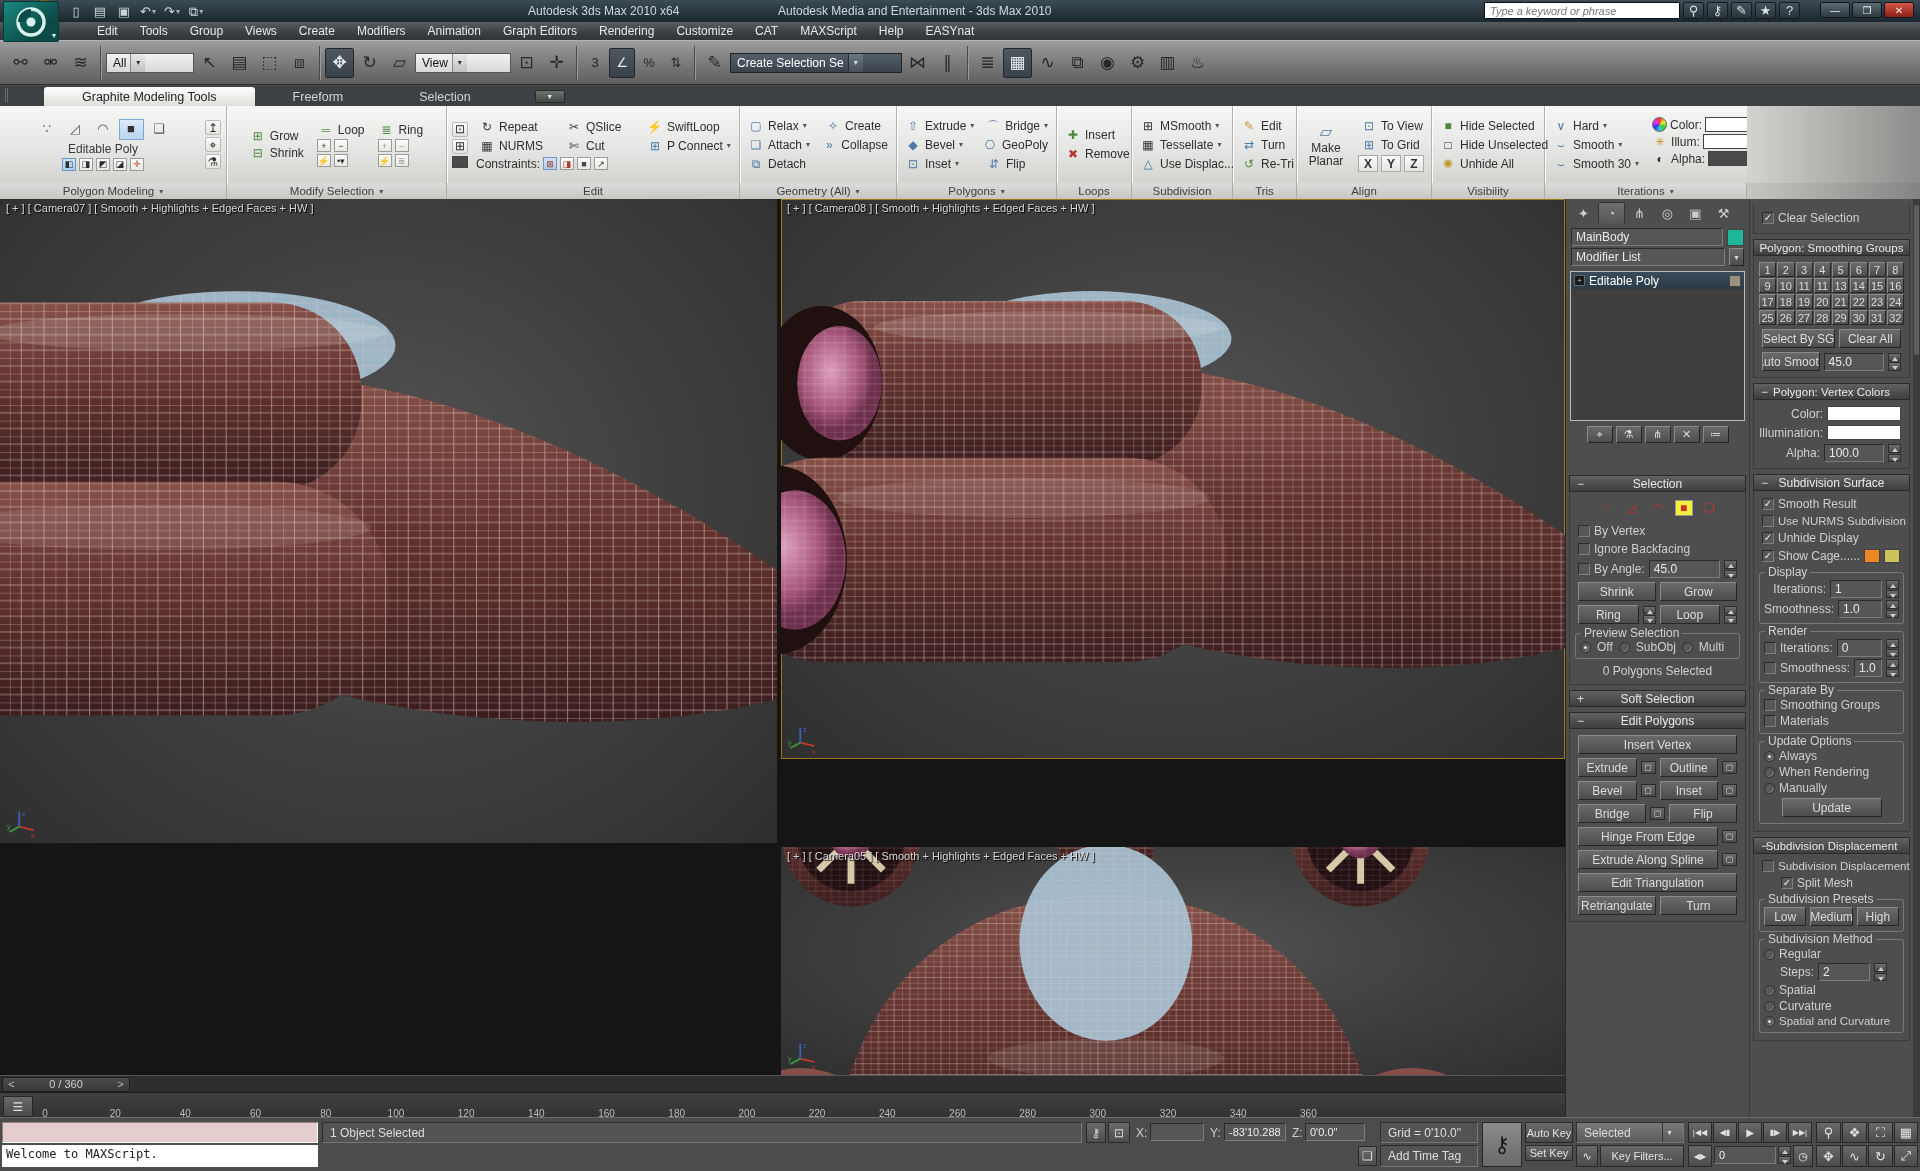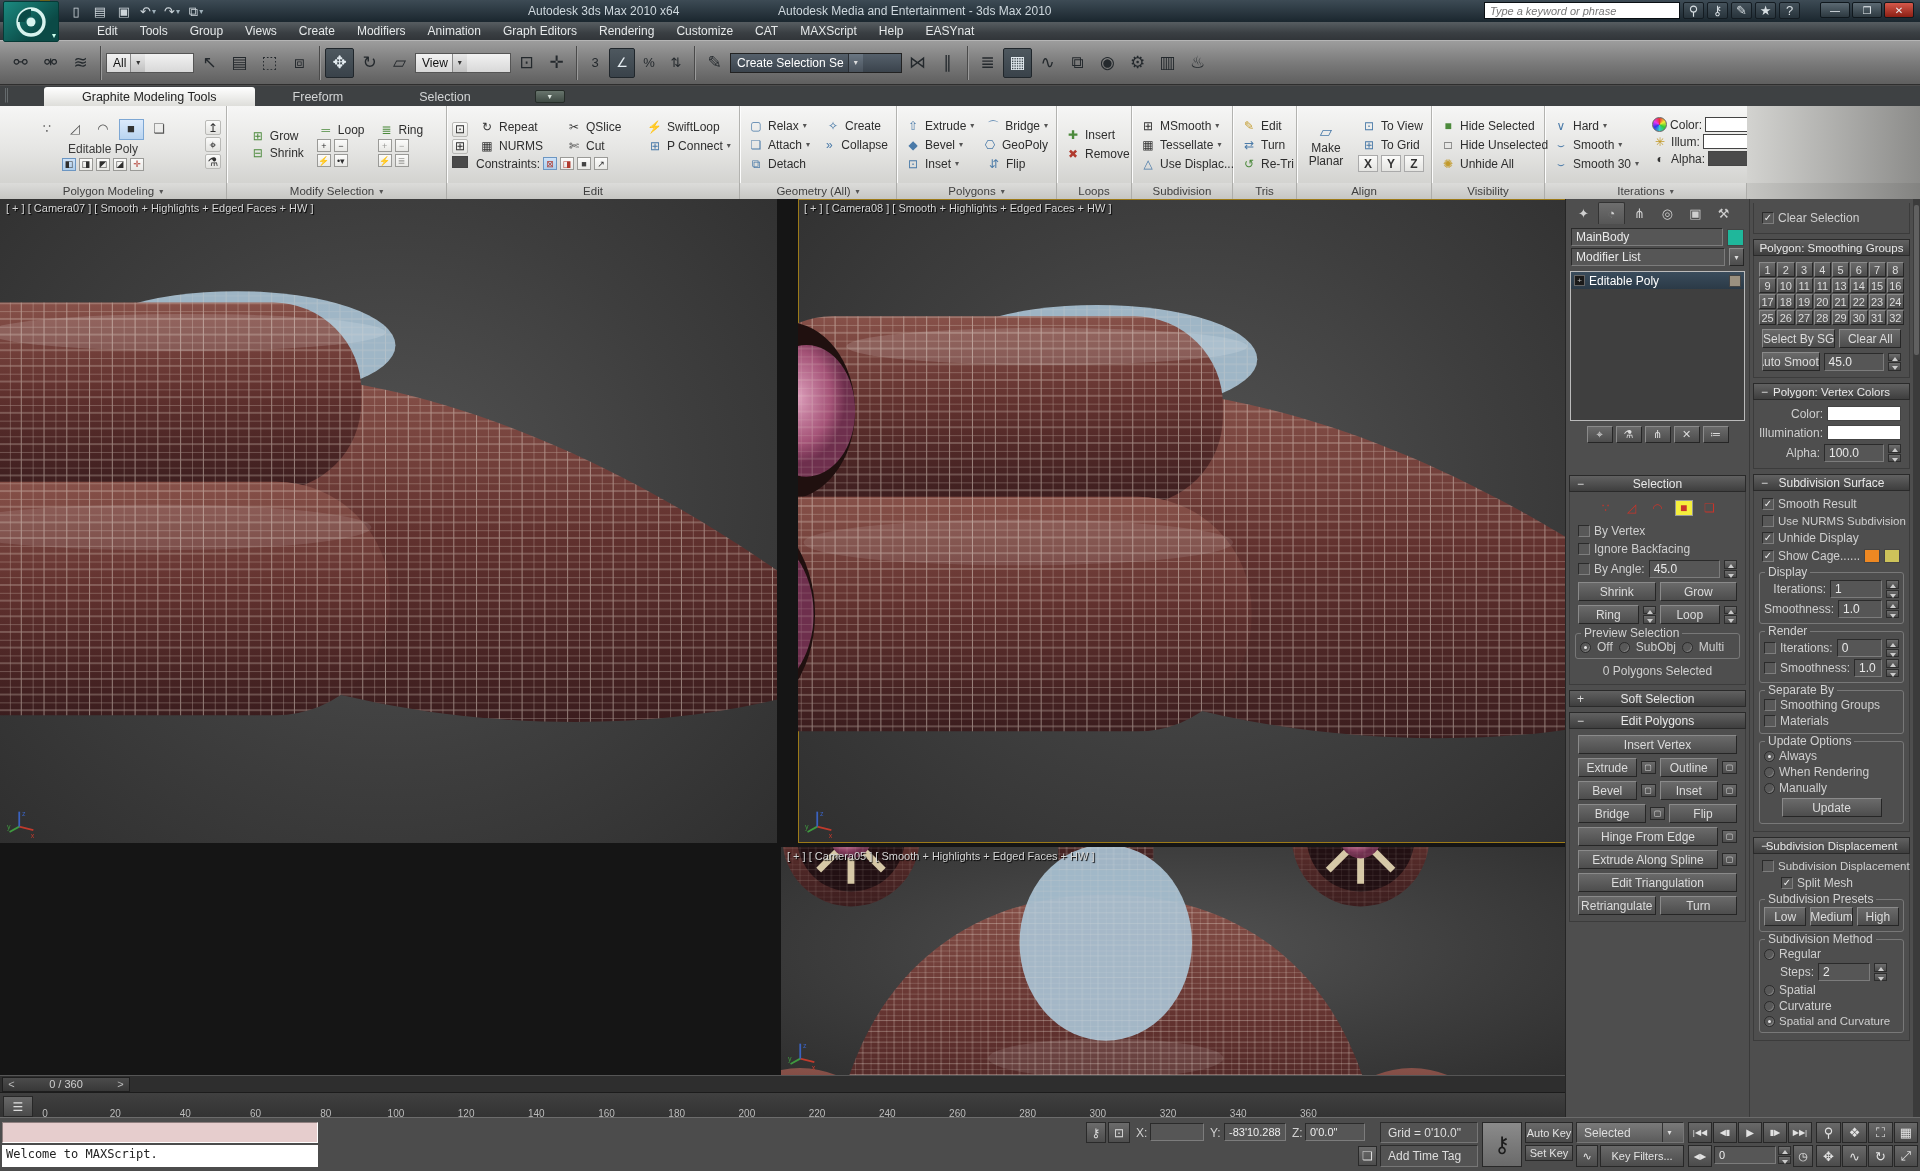--- a/index.html
+++ b/index.html
@@ -794,21 +794,21 @@
   <div class="vp-wrap">
     <div class="vp" style="left:0;top:0;width:777px;height:644px">
       <svg class="model" viewBox="40 10 760 430" preserveAspectRatio="xMidYMid slice">
           <use href="#shipSide"></use>
         </svg>
       <div class="vp-label">[ + ] [ Camera07 ] [ Smooth + Highlights + Edged Faces + HW ]</div>
       <svg class="gizmo" width="30" height="30" viewBox="0 0 34 34">
           <use href="#tripod"></use>
         </svg>
     </div>
-    <div class="vp active" style="left:798px;top:0;width:784px;height:644px">
+    <div class="vp active" style="left:781px;top:0;width:784px;height:560px">
       <svg class="model" viewBox="0 0 800 440" preserveAspectRatio="xMidYMid slice">
           <use href="#shipSide"></use>
         </svg>
       <div class="vp-label">[ + ] [ Camera08 ] [ Smooth + Highlights + Edged Faces + HW ]</div>
       <svg class="gizmo" width="30" height="30" viewBox="0 0 34 34">
           <use href="#tripod"></use>
         </svg>
     </div>
     <div class="vp" style="left:781px;top:648px;width:784px;height:228px">
       <svg class="model" viewBox="60 5 700 420" preserveAspectRatio="xMidYMid slice">
@@ -1298,20 +1298,23 @@
       <div class="tick">
         <span class="num">360</span>
       </div>
     </div>
   <div class="marker">0</div>
   <div class="trackmode" style="top:1096px">☰</div>
 
   <div class="statusbar">
     <div class="msbox"></div>
     <div class="mswhite">Welcome to MAXScript.</div>
+    <div class="statbox" style="left:322px;top:4px;width:760px;height:21px">
+        <span>1 Object Selected</span>
+      </div>
 
     <span class="sibtn" style="left:1086px;top:4px;width:20px;height:21px">⚷</span>
     <span class="sibtn" style="left:1108px;top:4px;width:22px;height:21px">⊡</span>
     <span class="coordlbl" style="left:1136px;top:8px">X:</span>
     <div class="coordfld" style="left:1150px;top:5px;width:54px">
         <span></span>
       </div>
     <span class="coordlbl" style="left:1210px;top:8px">Y:</span>
     <div class="coordfld" style="left:1224px;top:5px;width:62px">
         <span>-83'10.288</span>

